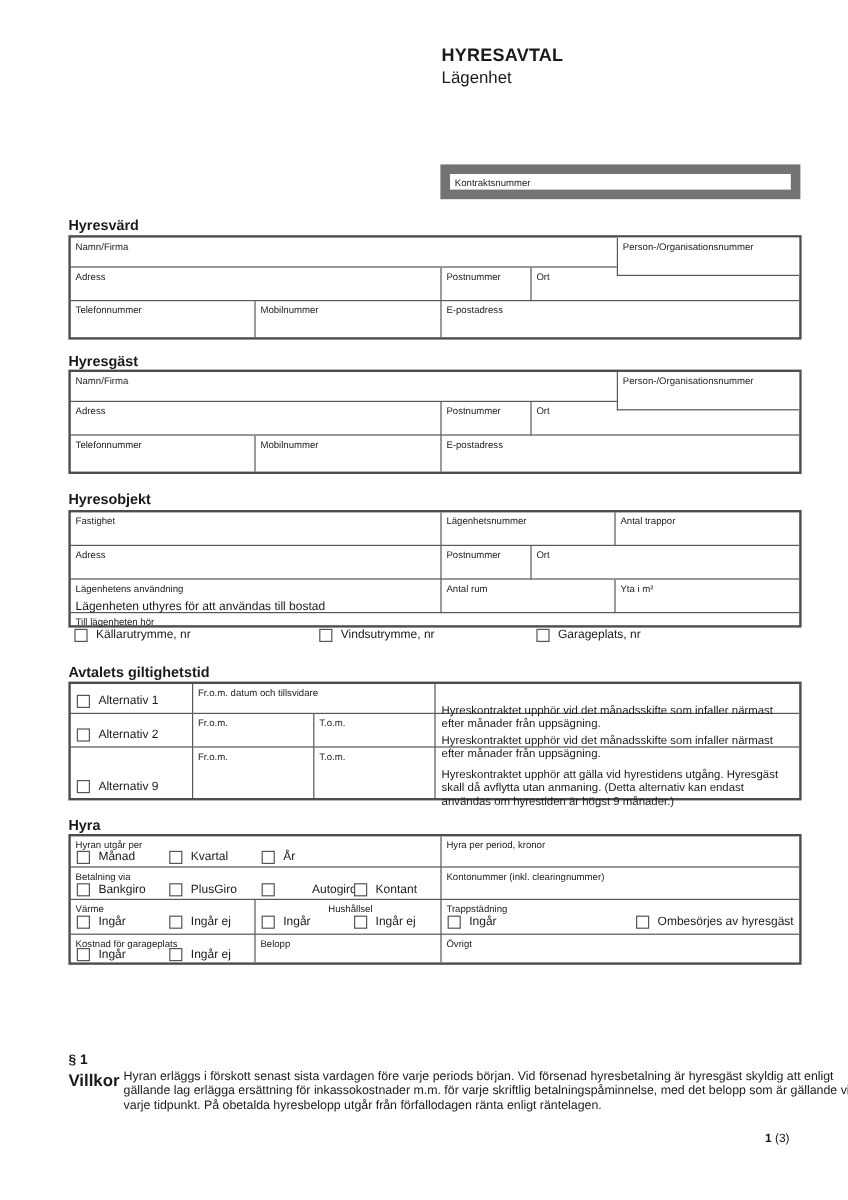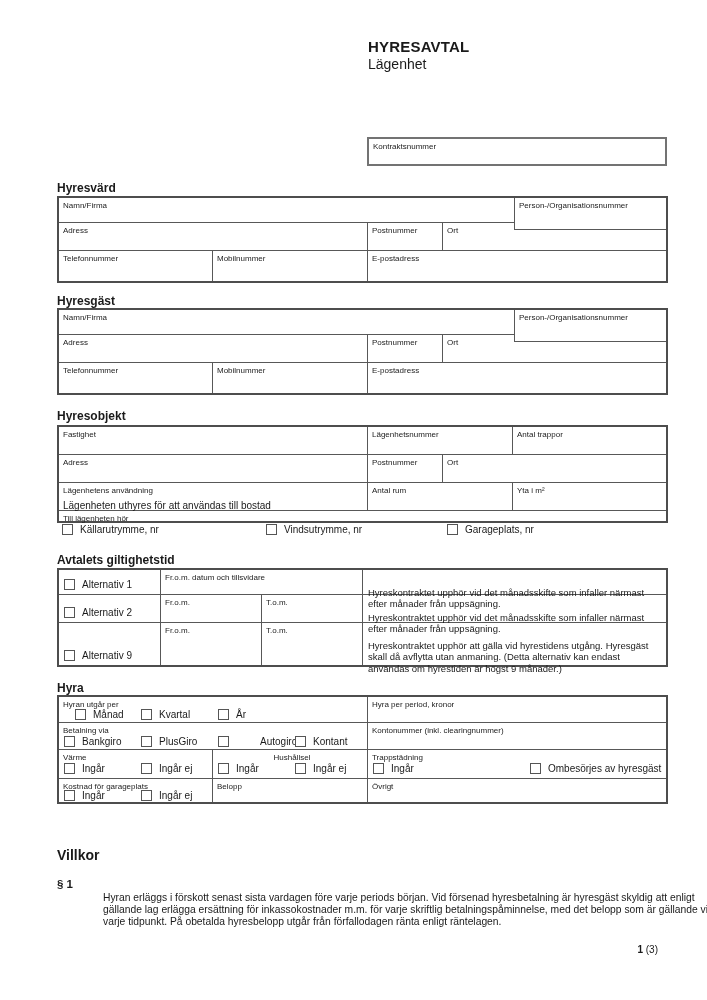--- a/index.html
+++ b/index.html
@@ -14,22 +14,22 @@
   .bb{border-bottom:1px solid #585858;}
   .br{border-right:1px solid #585858;}
   .bl{border-left:1px solid #585858;}
   .overlay{background:#fff;z-index:2;}
   .fl{display:block;font-size:8px;line-height:9px;padding:3px 0 0 4px;white-space:nowrap;color:#222;}
   .fval{display:block;font-size:10px;padding:5px 0 0 4px;white-space:nowrap;}
   .cbitem{position:absolute;display:flex;align-items:center;gap:7px;}
   .cb{width:11px;height:11px;border:1px solid #555;background:#fff;flex:0 0 auto;box-sizing:border-box;}
   .cbl{font-size:10px;white-space:nowrap;}
   .vdesc{display:block;font-size:9.5px;line-height:11.3px;padding:17px 4px 0 5px;}
-  .kbox{position:absolute;border:2px solid #737373;box-sizing:border-box;}
-  .terms-h{font-size:14px;font-weight:bold;}
+  .kbox{position:absolute;border:8px solid #737373;box-sizing:border-box;}
+  .terms-h{font-size:14px;font-weight:bold;margin-top:45px;}
   .para-h{font-size:11.5px;font-weight:bold;}
   .para{font-size:10.3px;line-height:12.2px;text-align:left;margin-left:46px;}
   .pagenum{font-size:10px;text-align:right;}
   .pagenum b{font-weight:bold;}
 </style>
 </head>
 <body>
 
 <div class="page">
 
@@ -190,21 +190,21 @@
     <div class="cell" style="left:304px;top:53px;width:303px;height:42px;">
       <span class="vdesc">Hyreskontraktet upphör att gälla vid hyrestidens utgång. Hyresgäst skall då avflytta utan anmaning. (Detta alternativ kan endast användas om hyrestiden är högst 9 månader.)</span>
     </div>
   </div>
 
   <div class="sh" style="left:57px;top:681px;">Hyra</div>
   <div class="tbl" style="left:57px;top:695px;width:611px;height:109px;">
 
     <div class="cell bb br" style="left:0;top:0;width:309px;height:26px;">
       <span class="fl">Hyran utgår per</span>
-      <span class="cbitem" style="left:16px;top:12px;">
+      <span class="cbitem" style="left:5px;top:12px;">
         <span class="cb"></span>
         <span class="cbl">Månad</span>
       </span>
       <span class="cbitem" style="left:82px;top:12px;">
         <span class="cb"></span>
         <span class="cbl">Kvartal</span>
       </span>
       <span class="cbitem" style="left:159px;top:12px;">
         <span class="cb"></span>
         <span class="cbl">År</span>

